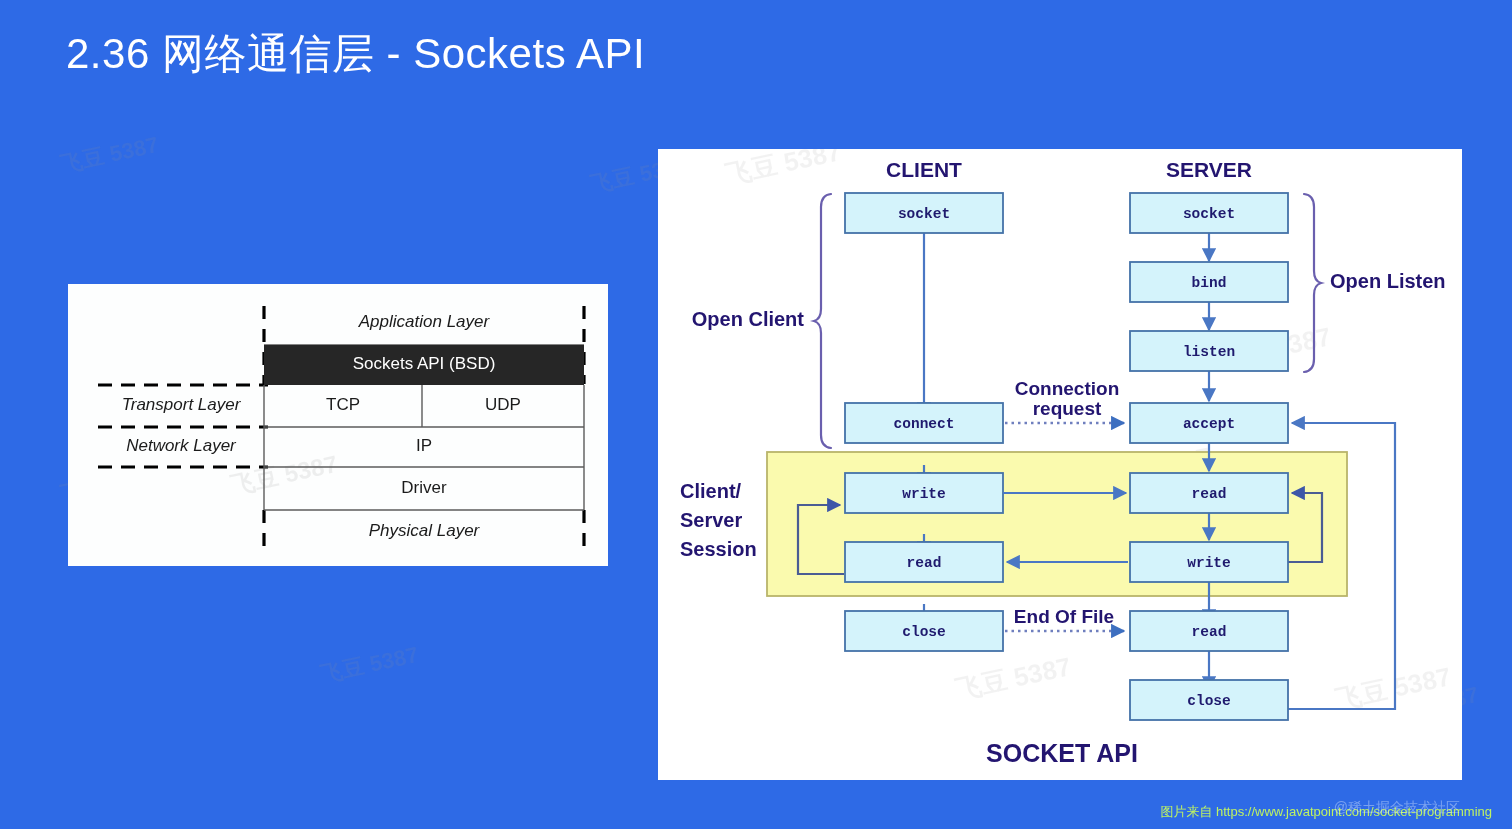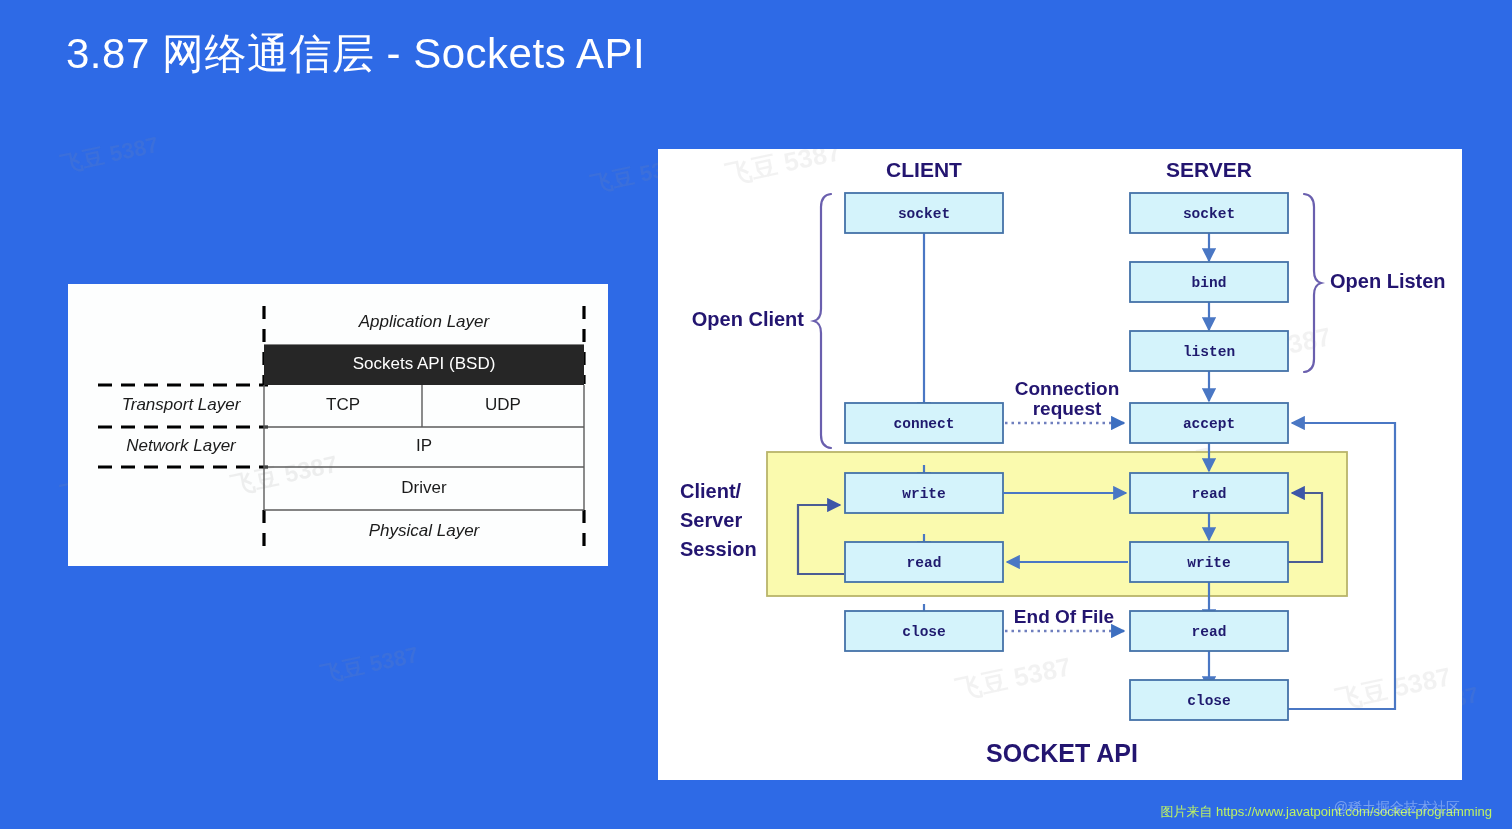--- a/index.html
+++ b/index.html
@@ -110,21 +110,21 @@
     right: 52px; bottom: 12px;
     font-size: 14px;
     color: rgba(225,235,255,0.42);
     white-space: nowrap;
     font-family: "Liberation Sans", sans-serif;
   }
 </style>
 </head>
 <body>
 
-<div id="slide-title">3.87 网络通信层 - Sockets API</div>
+<div id="slide-title">2.36 网络通信层 - Sockets API</div>
 
 <div class="wm" style="left:60px;  top:140px;">飞豆 5387</div>
 <div class="wm" style="left:60px;  top:470px;">飞豆 5387</div>
 <div class="wm" style="left:320px; top:300px;">飞豆 5387</div>
 <div class="wm" style="left:320px; top:650px;">飞豆 5387</div>
 <div class="wm" style="left:590px; top:160px;">飞豆 5387</div>
 <div class="wm" style="left:1380px;top:690px;">飞豆 5387</div>
 
 <div id="layer-panel">
   <svg id="layer-svg" viewBox="0 0 540 282">

